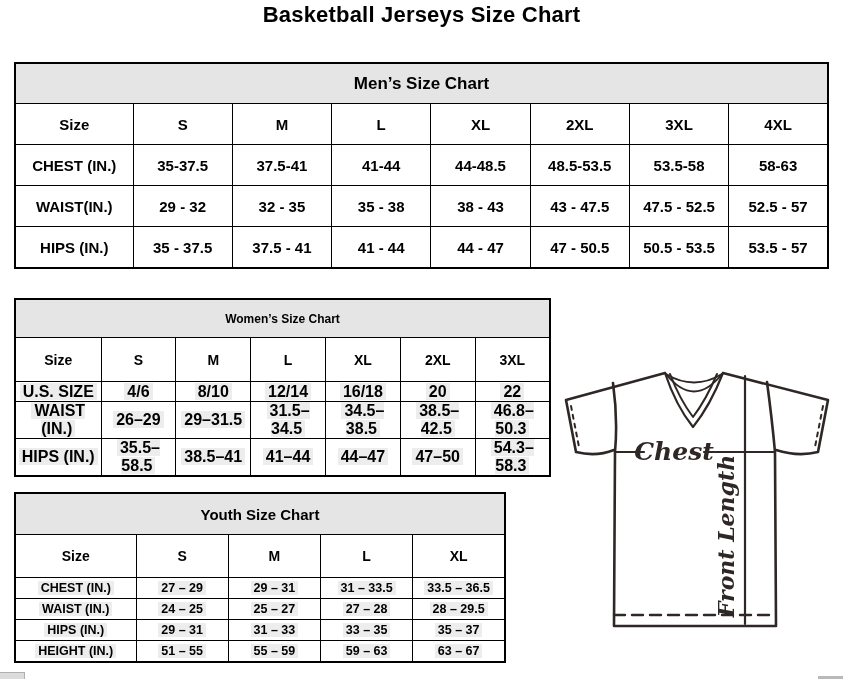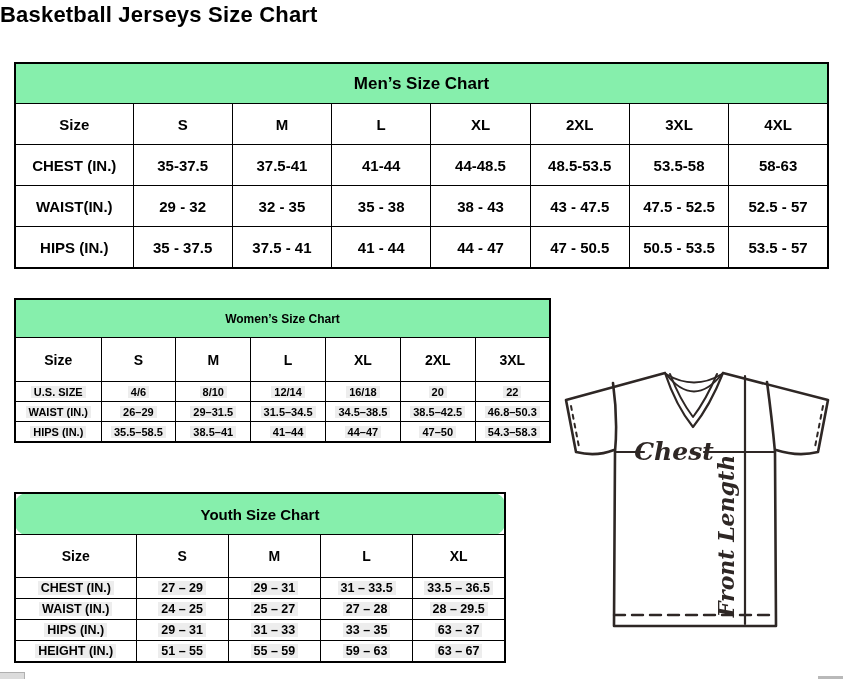--- a/index.html
+++ b/index.html
@@ -2,53 +2,53 @@
 <html><head>
 <meta charset="utf-8">
 <style>
   html,body { margin:0; padding:0; background:#fff; }
   .canvas {
     position:relative; width:843px; height:679px; background:#ffffff;
     font-family:"Liberation Sans", sans-serif; overflow:hidden;
   }
   .page-title {
     position:absolute; top:2px; left:0; right:0; margin:0;
-    text-align:left; font-size:22px; font-weight:bold; color:#000;
+    text-align:center; font-size:22px; font-weight:bold; color:#000;
     letter-spacing:0.2px;
   }
   .chart { position:absolute; left:14px; }
   .chart table {
     width:100%; border-collapse:collapse; table-layout:fixed;
     border:2px solid #000;
   }
   .chart th, .chart td {
     border:1px solid #000; text-align:center; vertical-align:middle;
     font-weight:bold; color:#000; padding:0;
   }
-  .chart .title-row th { background:#86efac; }
+  .chart .title-row th { background:#e5e5e5; }
   .hl { background:#ededed; padding:0 3px; }
 
   
   .men   { top:62px;  width:815px; }
   .men   col.c-label { width:118px; }
   .men   .title-row th { height:39px; font-size:17px; }
   .men   .head-row  th { height:40px; font-size:15px; }
   .men   tr.data th, .men tr.data td { height:40px; font-size:15px; }
 
   
   .women { top:298px; width:537px; }
   .women col.c-label { width:86px; }
   .women .title-row th { height:37px; font-size:12px; }
   .women .head-row  th { height:43px; font-size:14px; }
-  .women tr.data th, .women tr.data td { height:19px; font-size:11px; }
+  .women tr.data th, .women tr.data td { height:19px; font-size:16px; }
 
   
   .youth { top:492px; width:492px; }
   .youth col.c-label { width:121px; }
-  .youth .title-row th { height:40px; font-size:15px;border-radius:12px; }
+  .youth .title-row th { height:40px; font-size:15px; }
   .youth .head-row  th { height:42px; font-size:14px; }
   .youth tr.data th, .youth tr.data td { height:20px; font-size:12.5px; }
 
   .jersey { position:absolute; left:556px; top:364px; width:282px; height:270px; }
   .jersey svg { display:block; width:100%; height:100%; }
   .diagram-label {
     font-family:"DejaVu Serif","Liberation Serif",serif;
     font-style:italic; font-weight:bold; fill:#2e2725;
   }
   .frag-left {
@@ -214,21 +214,21 @@
             <td><span class="hl">24 – 25</span></td>
             <td><span class="hl">25 – 27</span></td>
             <td><span class="hl">27 – 28</span></td>
             <td><span class="hl">28 – 29.5</span></td>
           </tr>
           <tr class="data">
             <th><span class="hl">HIPS (IN.)</span></th>
             <td><span class="hl">29 – 31</span></td>
             <td><span class="hl">31 – 33</span></td>
             <td><span class="hl">33 – 35</span></td>
-            <td><span class="hl">63 – 37</span></td>
+            <td><span class="hl">35 – 37</span></td>
           </tr>
           <tr class="data">
             <th><span class="hl">HEIGHT (IN.)</span></th>
             <td><span class="hl">51 – 55</span></td>
             <td><span class="hl">55 – 59</span></td>
             <td><span class="hl">59 – 63</span></td>
             <td><span class="hl">63 – 67</span></td>
           </tr>
         </tbody>
       </table>

